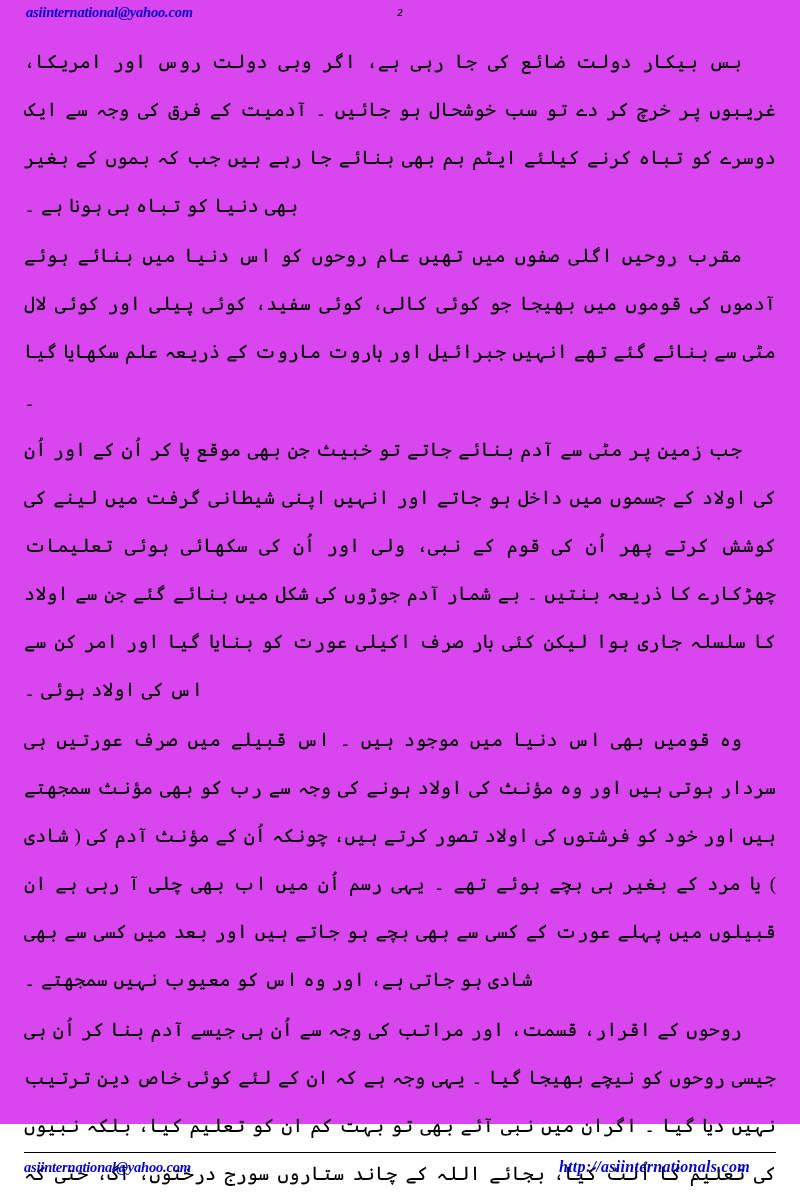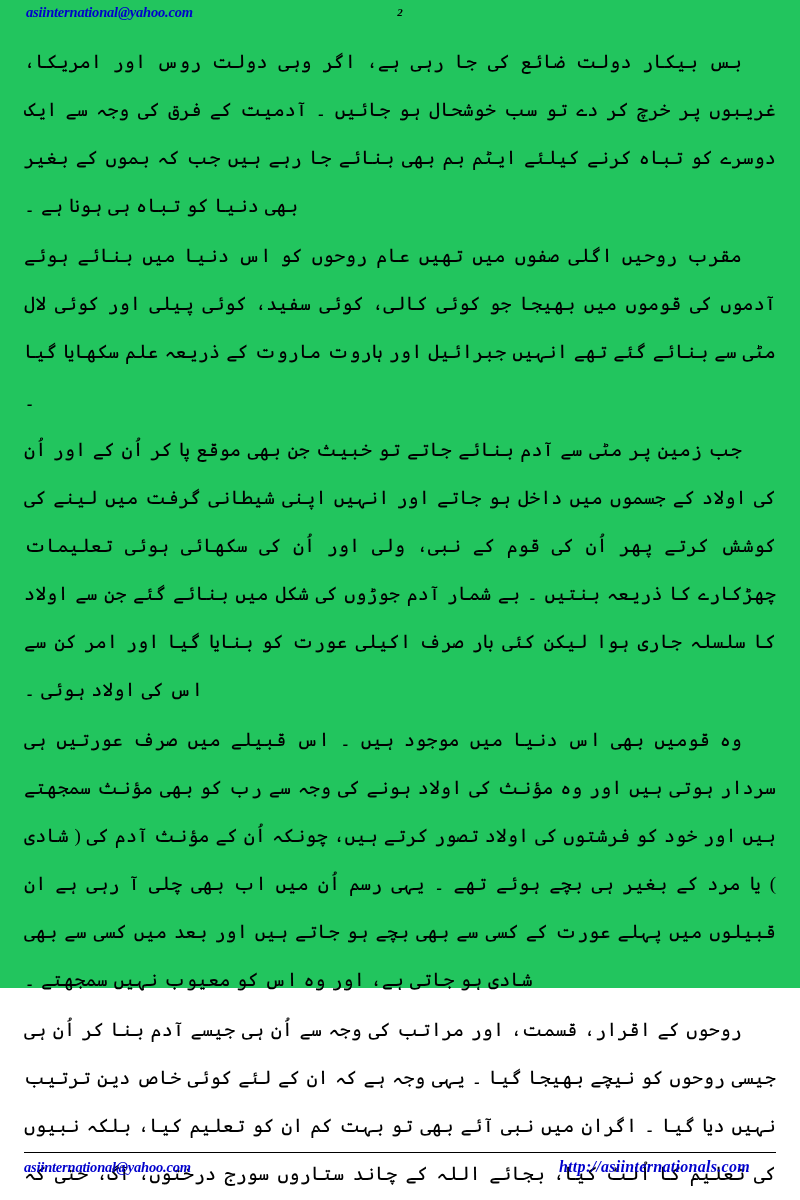--- a/index.html
+++ b/index.html
@@ -12,22 +12,22 @@
     height: 1200px;
     position: relative;
     font-family: "Liberation Serif", "DejaVu Serif", serif;
     overflow: hidden;
   }
 
   .page {
     position: absolute;
     inset: 0;
     width: 800px;
-    height: 988px;
-    background: #22c55e;
+    height: 1124px;
+    background: #d946ef;
     text-decoration: underline;
   }
 
   
   .header {
     position: absolute;
     top: 4px;
     left: 0;
     width: 800px;
     height: 26px;

